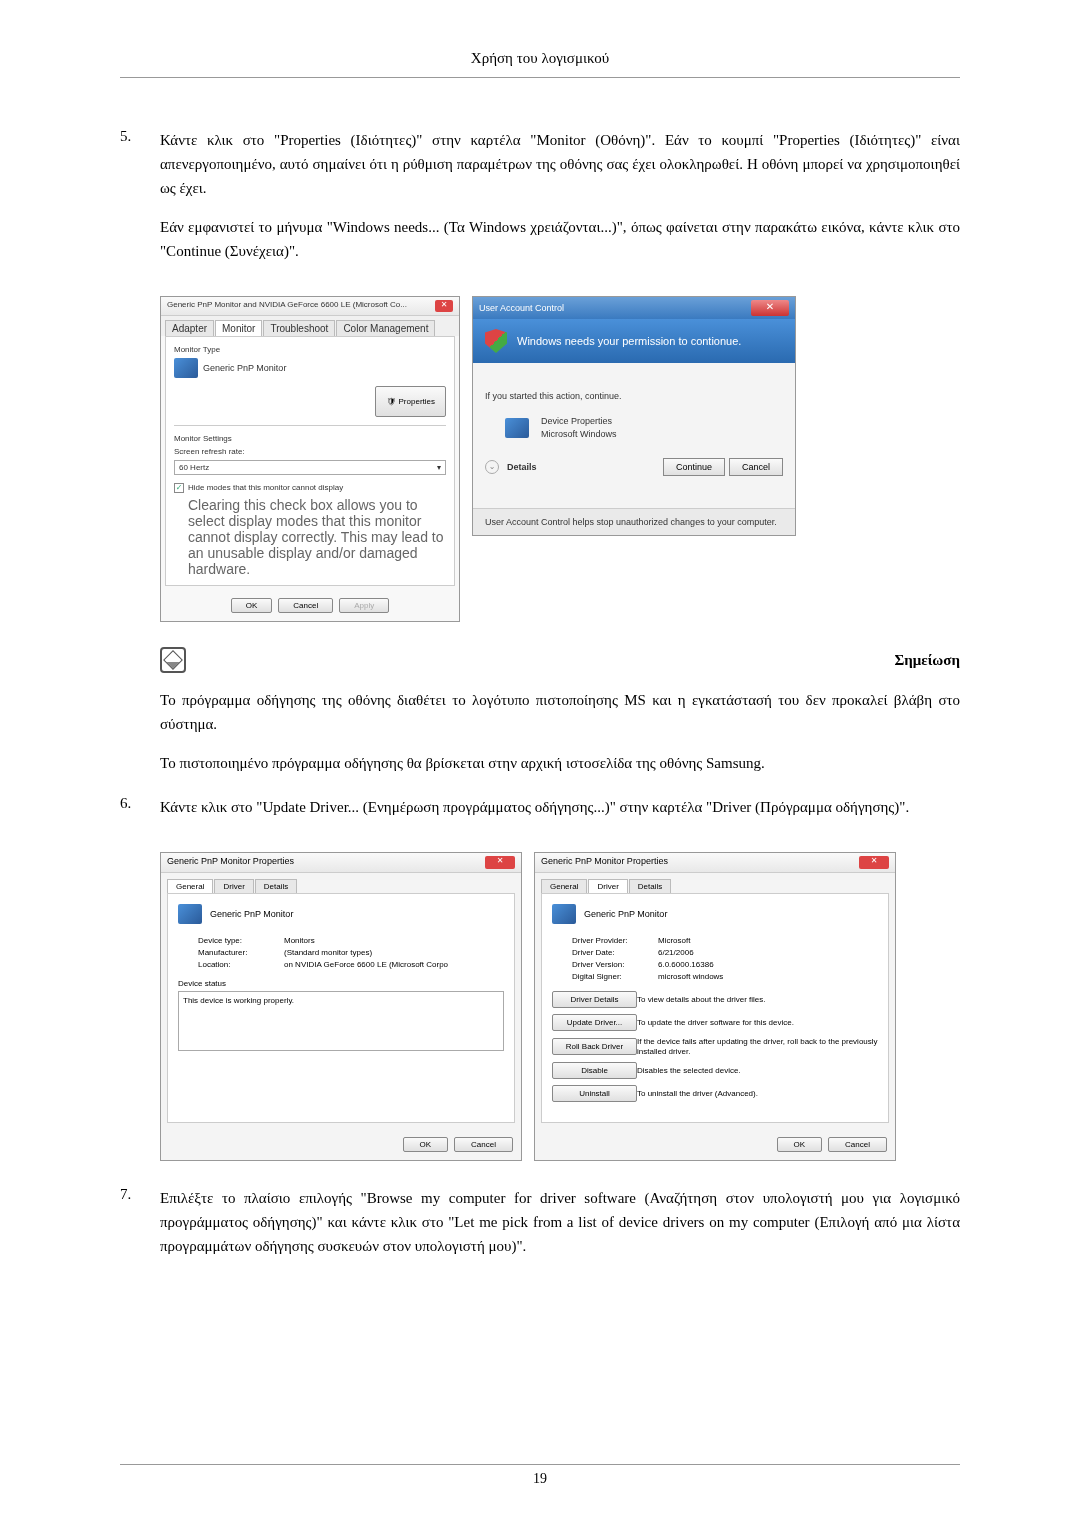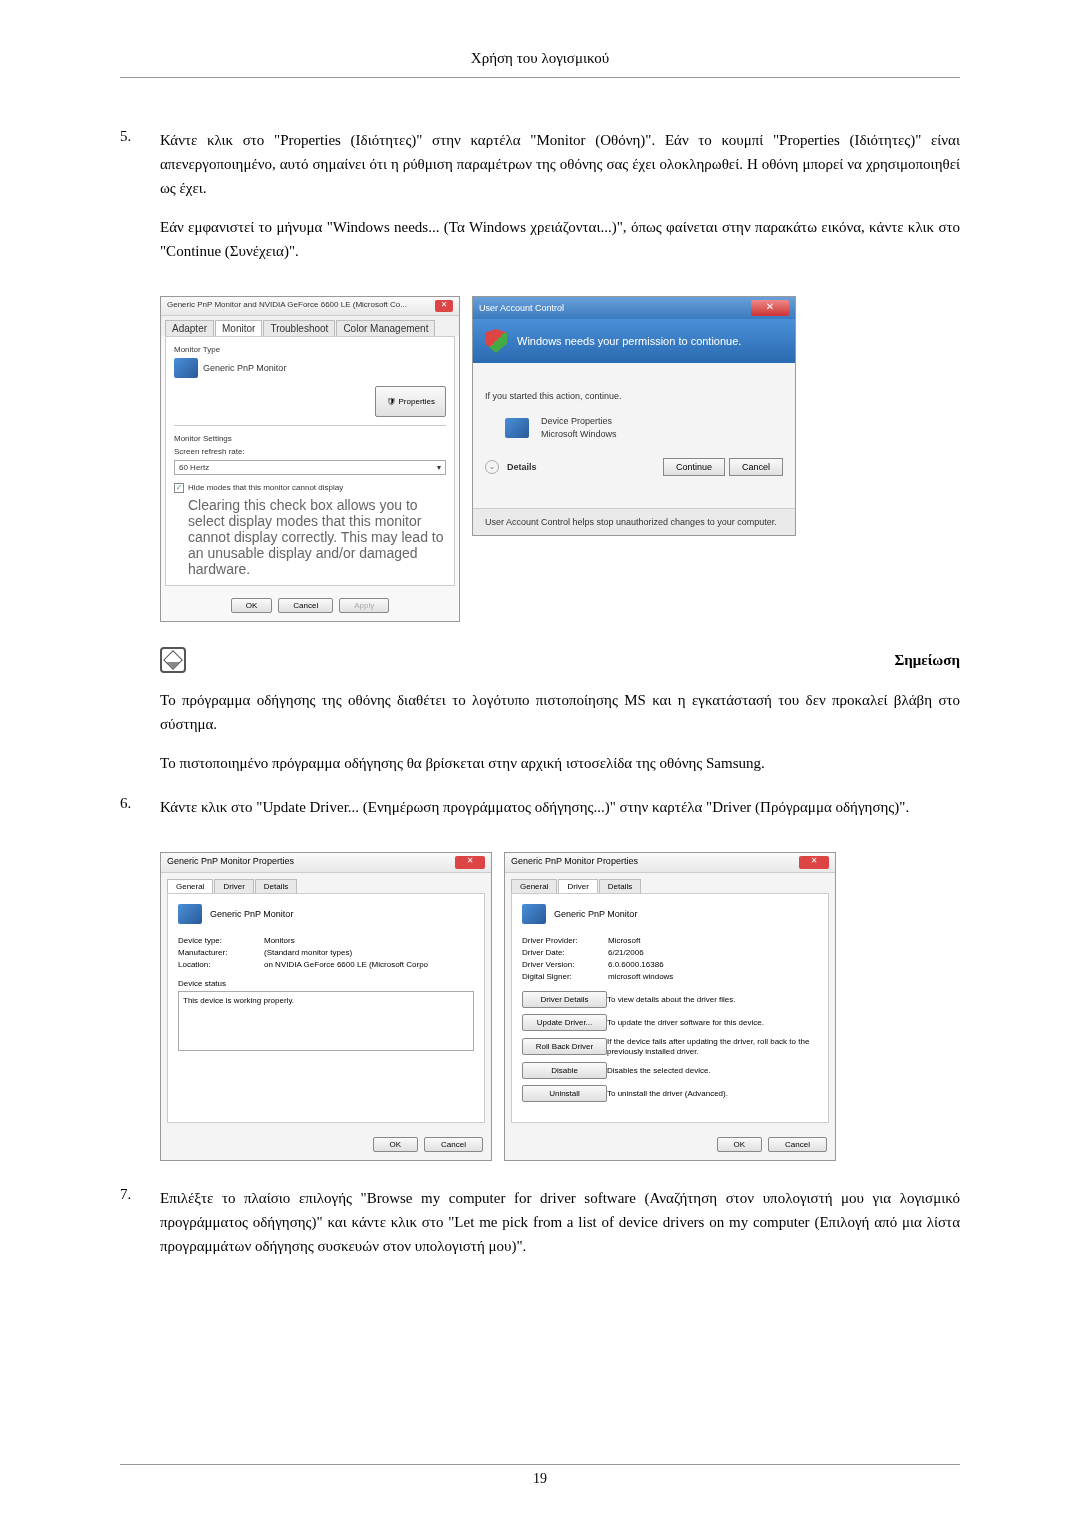--- a/index.html
+++ b/index.html
@@ -315,21 +315,21 @@
     .note-body p {
       margin-bottom: 15px;
     }
 
     .props-dialogs {
       display: flex;
       gap: 12px;
       margin: 15px 0 25px 40px;
     }
     .props-dialog {
-      width: 332px;
+      width: 362px;
       border: 1px solid #999;
       background: #f4f4f4;
       font-family: 'Segoe UI', Tahoma, sans-serif;
       font-size: 9px;
     }
     .props-dialog .ptitle {
       background: linear-gradient(to bottom, #fafafa, #e8e8e8);
       padding: 3px 6px;
       font-size: 9px;
       border-bottom: 1px solid #ccc;
@@ -377,20 +377,21 @@
       width: 24px;
       height: 20px;
       background: linear-gradient(135deg, #4a90d9, #2a5a99);
       border-radius: 2px;
     }
     .props-dialog .pinfo {
       display: grid;
       grid-template-columns: 80px 1fr;
       gap: 3px 6px;
       font-size: 8px;
+      margin-left: 20px;
       margin-bottom: 10px;
     }
     .props-dialog .pstatus-label {
       font-size: 8px;
       margin-bottom: 3px;
     }
     .props-dialog .pstatus-box {
       border: 1px solid #aaa;
       background: #fff;
       height: 60px;

